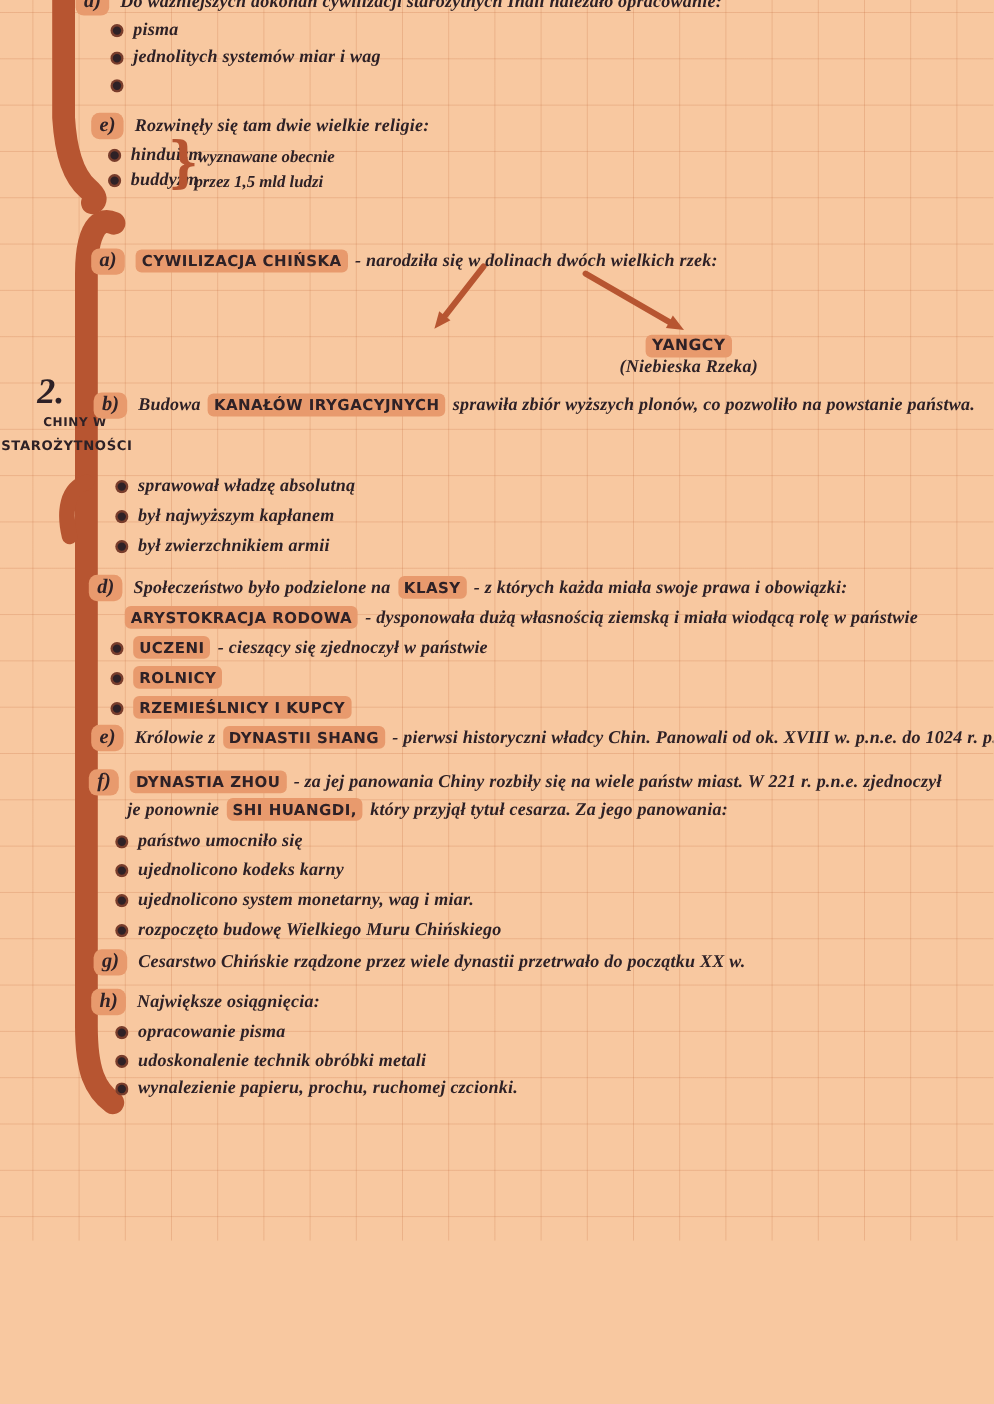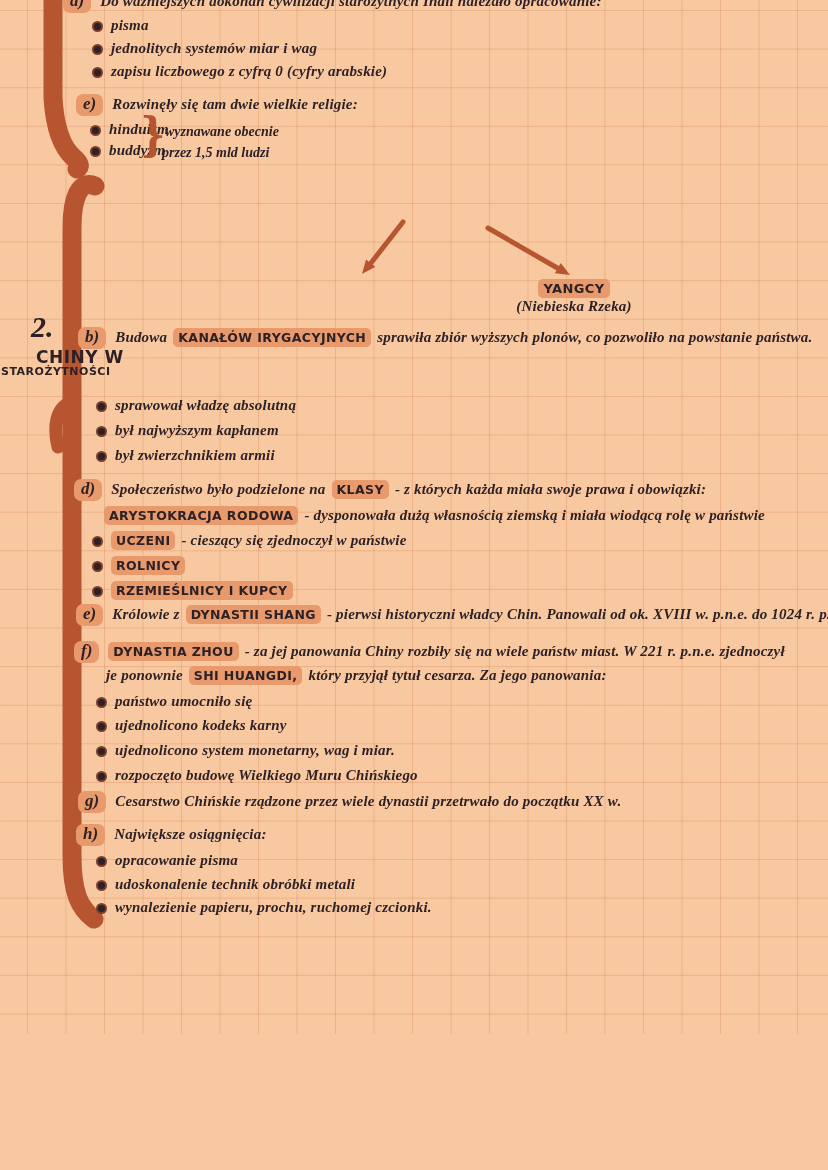--- a/index.html
+++ b/index.html
@@ -62,44 +62,47 @@
   <div class="line" style="left:63px;top:-9px">
     <span class="lbl">d)</span><span class="hw">Do ważniejszych dokonań cywilizacji starożytnych Indii należało opracowanie:</span>
   </div>
   <div class="line" style="left:92px;top:16px">
     <span class="dot"></span><span class="hw">pisma</span>
   </div>
   <div class="line" style="left:92px;top:39px">
     <span class="dot"></span><span class="hw">jednolitych systemów miar i wag</span>
   </div>
   <div class="line" style="left:92px;top:62px">
-    <span class="dot"></span><span class="hw">zapisu liczbowego z cyfrą 0 (cyfry arabskie)</span>
+    <span class="dot"></span>
   </div>
 
   <div class="line" style="left:76px;top:94px">
     <span class="lbl">e)</span><span class="hw">Rozwinęły się tam dwie wielkie religie:</span>
   </div>
   <div class="line" style="left:90px;top:120px">
     <span class="dot"></span><span class="hw">hinduizm</span>
   </div>
   <div class="line" style="left:90px;top:141px">
     <span class="dot"></span><span class="hw">buddyzm</span>
   </div>
   <div class="rel-brace" style="left:138px;top:108px">}</div>
   <div class="line" style="left:165px;top:122px">
     <span class="hw-sm">wyznawane obecnie</span>
   </div>
   <div class="line" style="left:162px;top:143px">
     <span class="hw-sm">przez 1,5 mld ludzi</span>
   </div>
 
   <div class="sec-num" style="left:31px;top:310px">2.</div>
-  <div class="sec-title" style="left:36px;top:347px;font-size:17px">CHINY W</div>
+  <div class="sec-title" style="left:36px;top:347px;font-size:10px">CHINY W</div>
   <div class="sec-title" style="left:1px;top:365px;font-size:11px">STAROŻYTNOŚCI</div>
 
+  <div class="line" style="left:76px;top:207px">
+    <span class="lbl">a)</span><span class="caps hl">CYWILIZACJA CHIŃSKA</span><span class="hw">- narodziła się w  dolinach dwóch wielkich rzek:</span>
+  </div>
 
   <div class="river" style="left:503px;top:279px;width:142px">
     <span class="caps hl">YANGCY</span><br>
     <span class="hw">(Niebieska Rzeka)</span>
   </div>
 
   <div class="line" style="left:78px;top:327px">
     <span class="lbl">b)</span><span class="hw">Budowa</span><span class="caps hl">KANAŁÓW IRYGACYJNYCH</span><span class="hw">sprawiła zbiór wyższych plonów, co pozwoliło na powstanie państwa.</span>
   </div>
 

